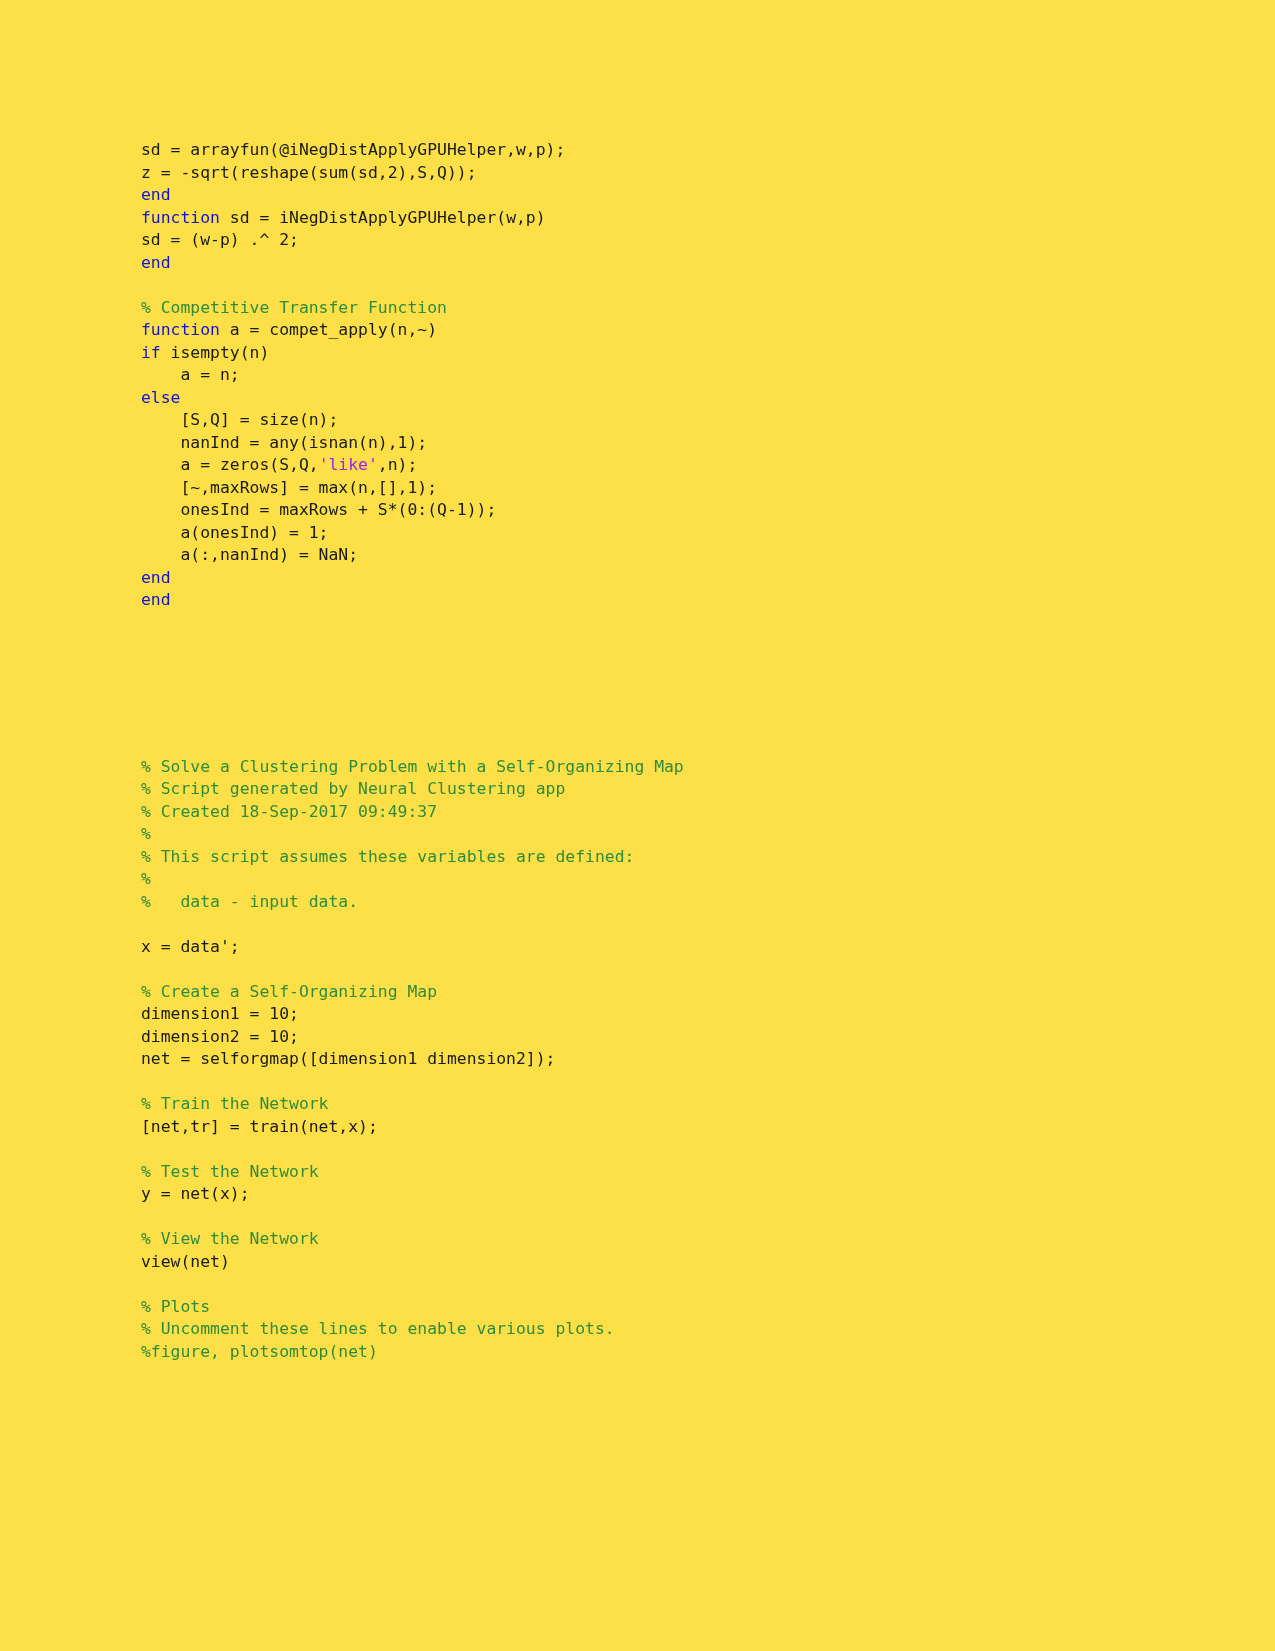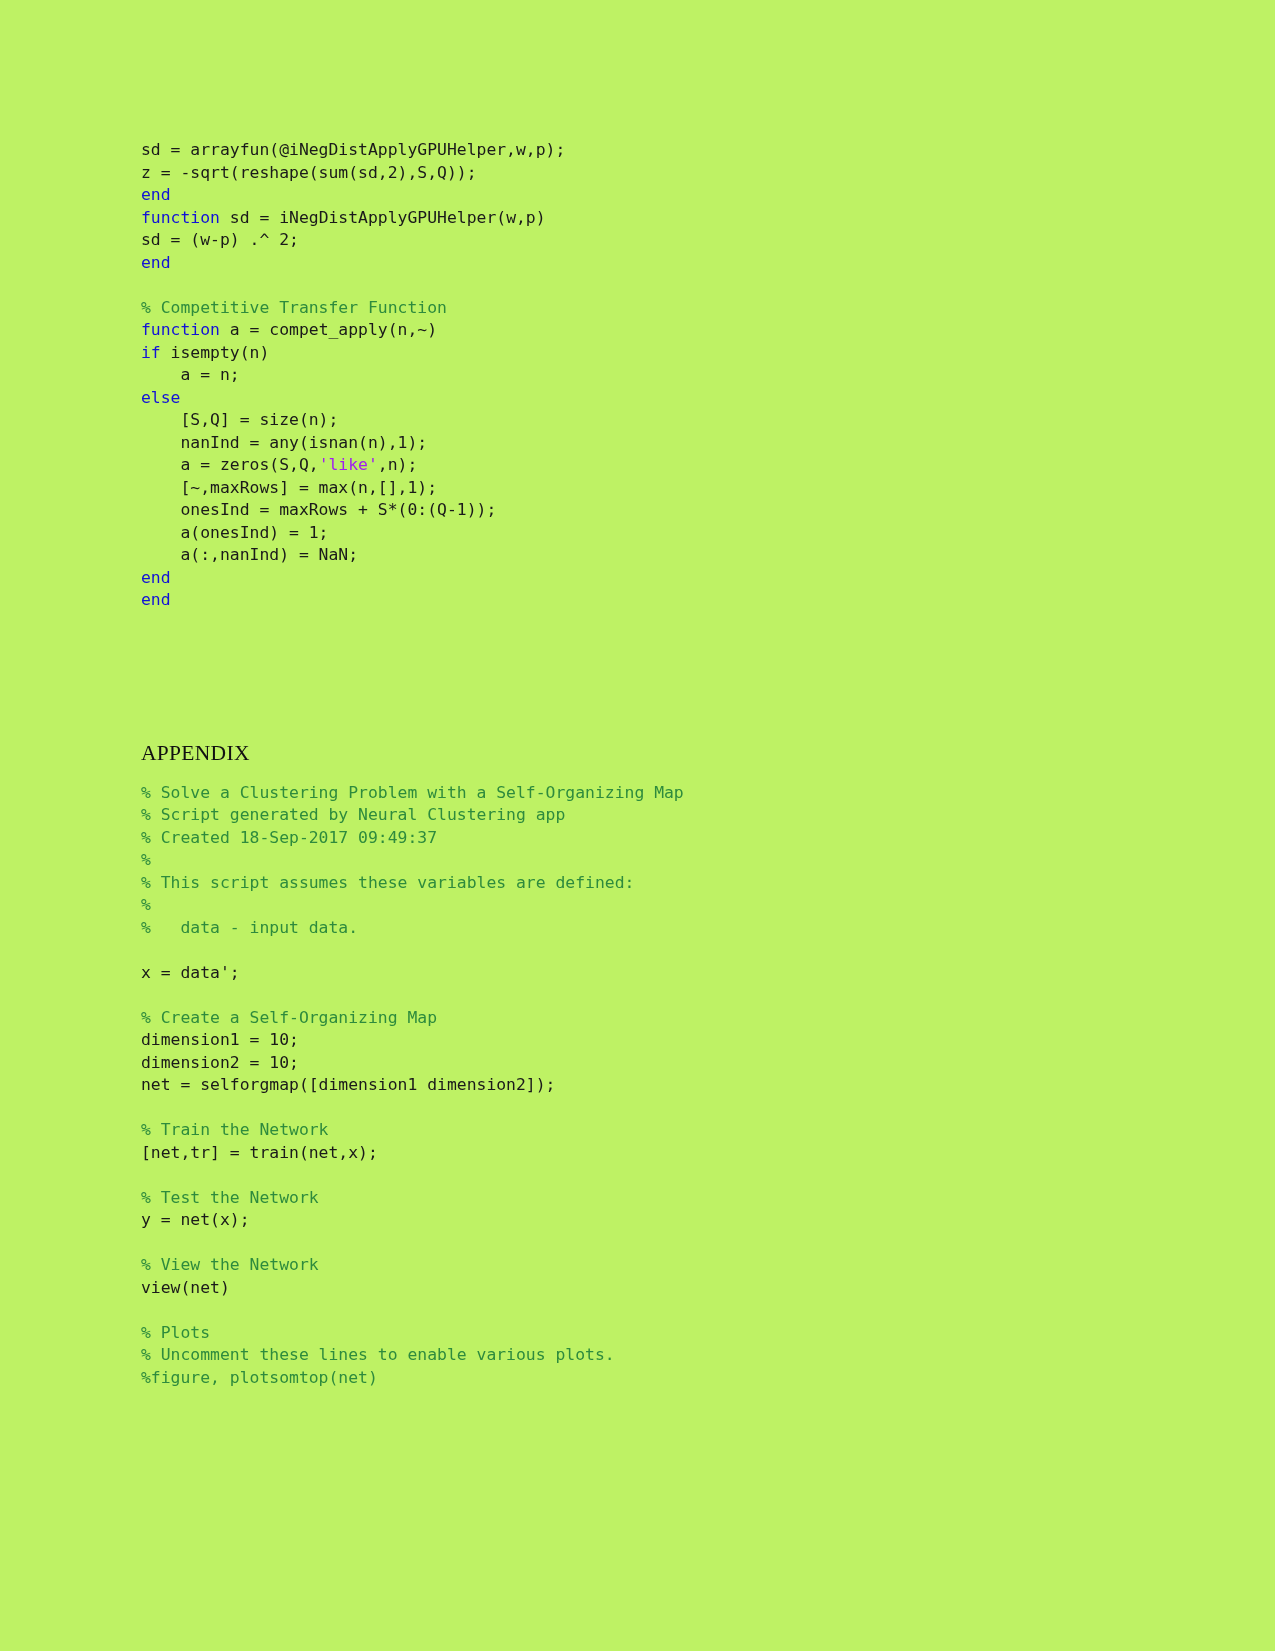--- a/index.html
+++ b/index.html
@@ -10,21 +10,21 @@
   body {
     width: 1275px;
     height: 1651px;
     font-family: "Liberation Serif", serif;
     overflow: hidden;
   }
   .page {
     position: relative;
     width: 1275px;
     height: 1651px;
-    background: #bef264;
+    background: #fde047;
     box-sizing: border-box;
   }
   .content {
     position: absolute;
     left: 141px;
     top: 139px;
     width: 1000px;
   }
   .code-block {
     font-family: "DejaVu Sans Mono", "Liberation Mono", monospace;
@@ -66,20 +66,19 @@
 </head>
 <body>
 
 <div class="page">
   <div class="content">
 
     <div class="code-block" id="code-top"><div class="code-line"><span class="plain">sd = arrayfun(@iNegDistApplyGPUHelper,w,p);</span></div><div class="code-line"><span class="plain">z = -sqrt(reshape(sum(sd,2),S,Q));</span></div><div class="code-line"><span class="kw">end</span></div><div class="code-line"><span class="kw">function</span><span class="plain"> sd = iNegDistApplyGPUHelper(w,p)</span></div><div class="code-line"><span class="plain">sd = (w-p) .^ 2;</span></div><div class="code-line"><span class="kw">end</span></div><div class="blank-line"></div><div class="code-line"><span class="cmt">% Competitive Transfer Function</span></div><div class="code-line"><span class="kw">function</span><span class="plain"> a = compet_apply(n,~)</span></div><div class="code-line"><span class="kw">if</span><span class="plain"> isempty(n)</span></div><div class="code-line"><span class="plain">    a = n;</span></div><div class="code-line"><span class="kw">else</span></div><div class="code-line"><span class="plain">    [S,Q] = size(n);</span></div><div class="code-line"><span class="plain">    nanInd = any(isnan(n),1);</span></div><div class="code-line"><span class="plain">    a = zeros(S,Q,</span><span class="str">'like'</span><span class="plain">,n);</span></div><div class="code-line"><span class="plain">    [~,maxRows] = max(n,[],1);</span></div><div class="code-line"><span class="plain">    onesInd = maxRows + S*(0:(Q-1));</span></div><div class="code-line"><span class="plain">    a(onesInd) = 1;</span></div><div class="code-line"><span class="plain">    a(:,nanInd) = NaN;</span></div><div class="code-line"><span class="kw">end</span></div><div class="code-line"><span class="kw">end</span></div></div>
 
     <div class="gap-between-blocks"></div>
 
-    <h2 class="appendix-heading">APPENDIX</h2>
 
     <div class="heading-gap"></div>
 
     <div class="code-block" id="code-appendix"><div class="code-line"><span class="cmt">% Solve a Clustering Problem with a Self-Organizing Map</span></div><div class="code-line"><span class="cmt">% Script generated by Neural Clustering app</span></div><div class="code-line"><span class="cmt">% Created 18-Sep-2017 09:49:37</span></div><div class="code-line"><span class="cmt">%</span></div><div class="code-line"><span class="cmt">% This script assumes these variables are defined:</span></div><div class="code-line"><span class="cmt">%</span></div><div class="code-line"><span class="cmt">%   data - input data.</span></div><div class="blank-line"></div><div class="code-line"><span class="plain">x = data';</span></div><div class="blank-line"></div><div class="code-line"><span class="cmt">% Create a Self-Organizing Map</span></div><div class="code-line"><span class="plain">dimension1 = 10;</span></div><div class="code-line"><span class="plain">dimension2 = 10;</span></div><div class="code-line"><span class="plain">net = selforgmap([dimension1 dimension2]);</span></div><div class="blank-line"></div><div class="code-line"><span class="cmt">% Train the Network</span></div><div class="code-line"><span class="plain">[net,tr] = train(net,x);</span></div><div class="blank-line"></div><div class="code-line"><span class="cmt">% Test the Network</span></div><div class="code-line"><span class="plain">y = net(x);</span></div><div class="blank-line"></div><div class="code-line"><span class="cmt">% View the Network</span></div><div class="code-line"><span class="plain">view(net)</span></div><div class="blank-line"></div><div class="code-line"><span class="cmt">% Plots</span></div><div class="code-line"><span class="cmt">% Uncomment these lines to enable various plots.</span></div><div class="code-line"><span class="cmt">%figure, plotsomtop(net)</span></div></div>
 
   </div>
 </div>
 
 </body></html>

